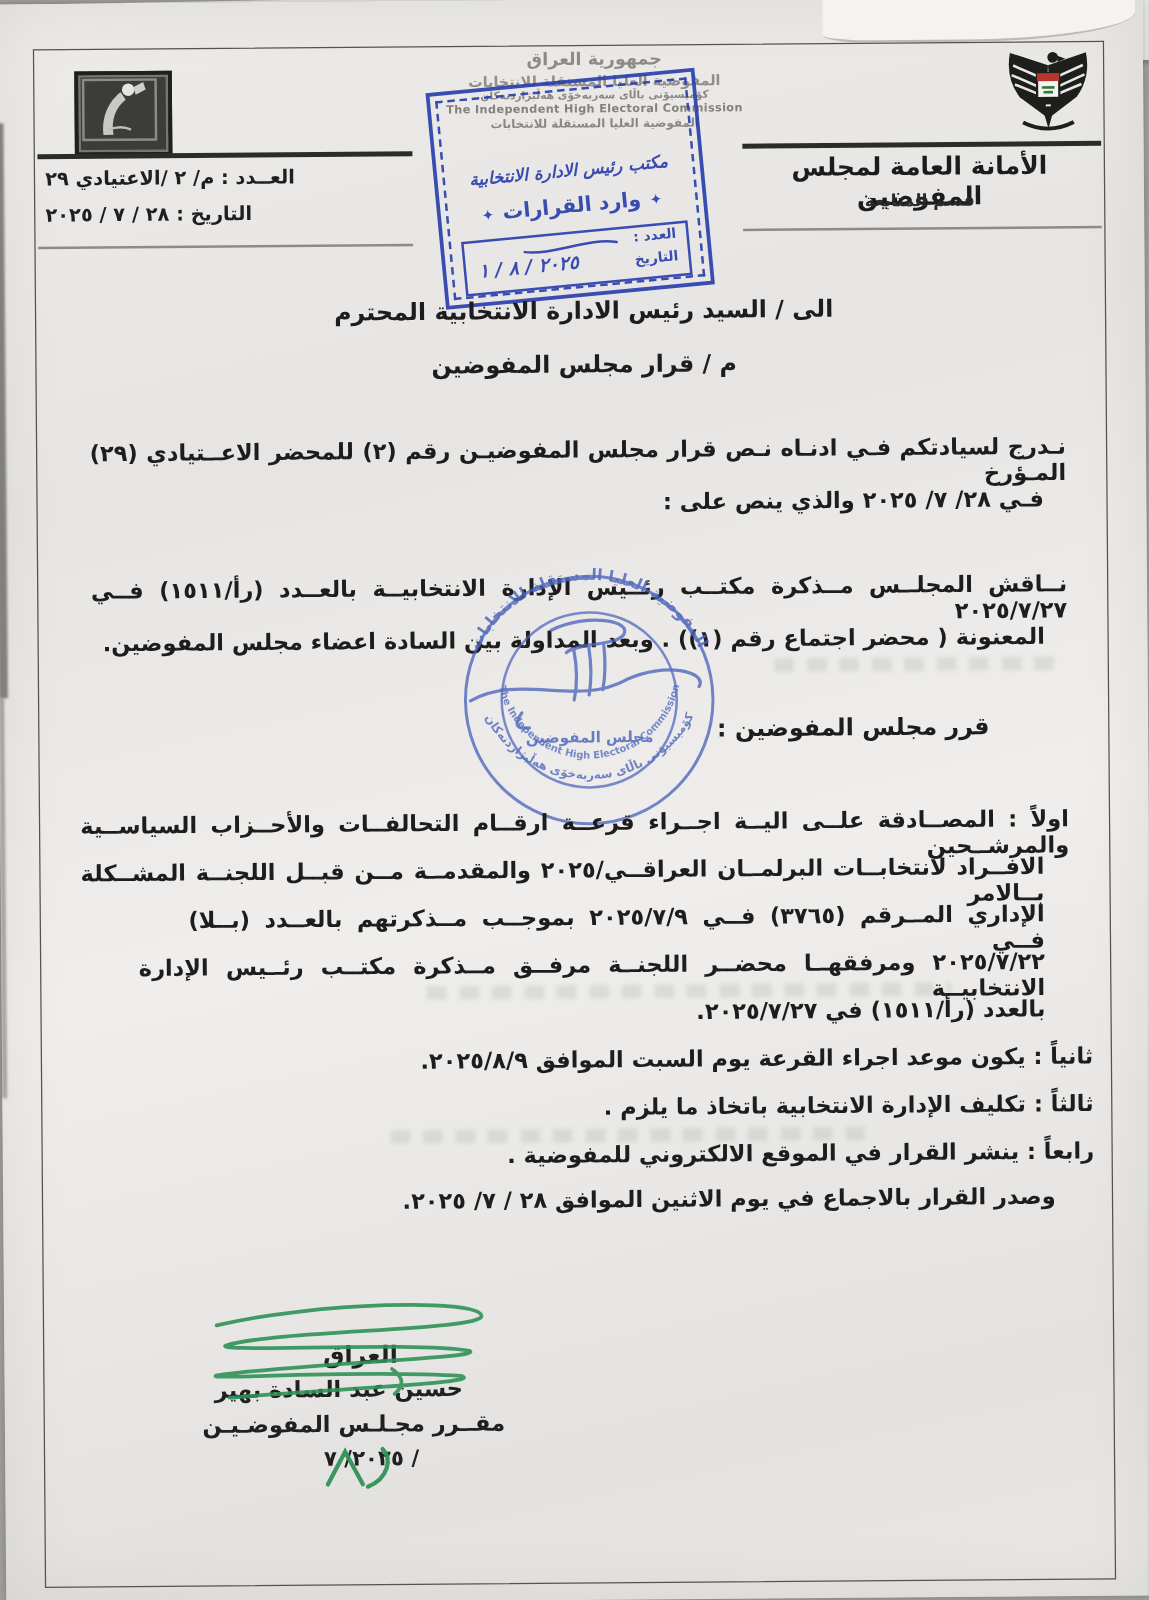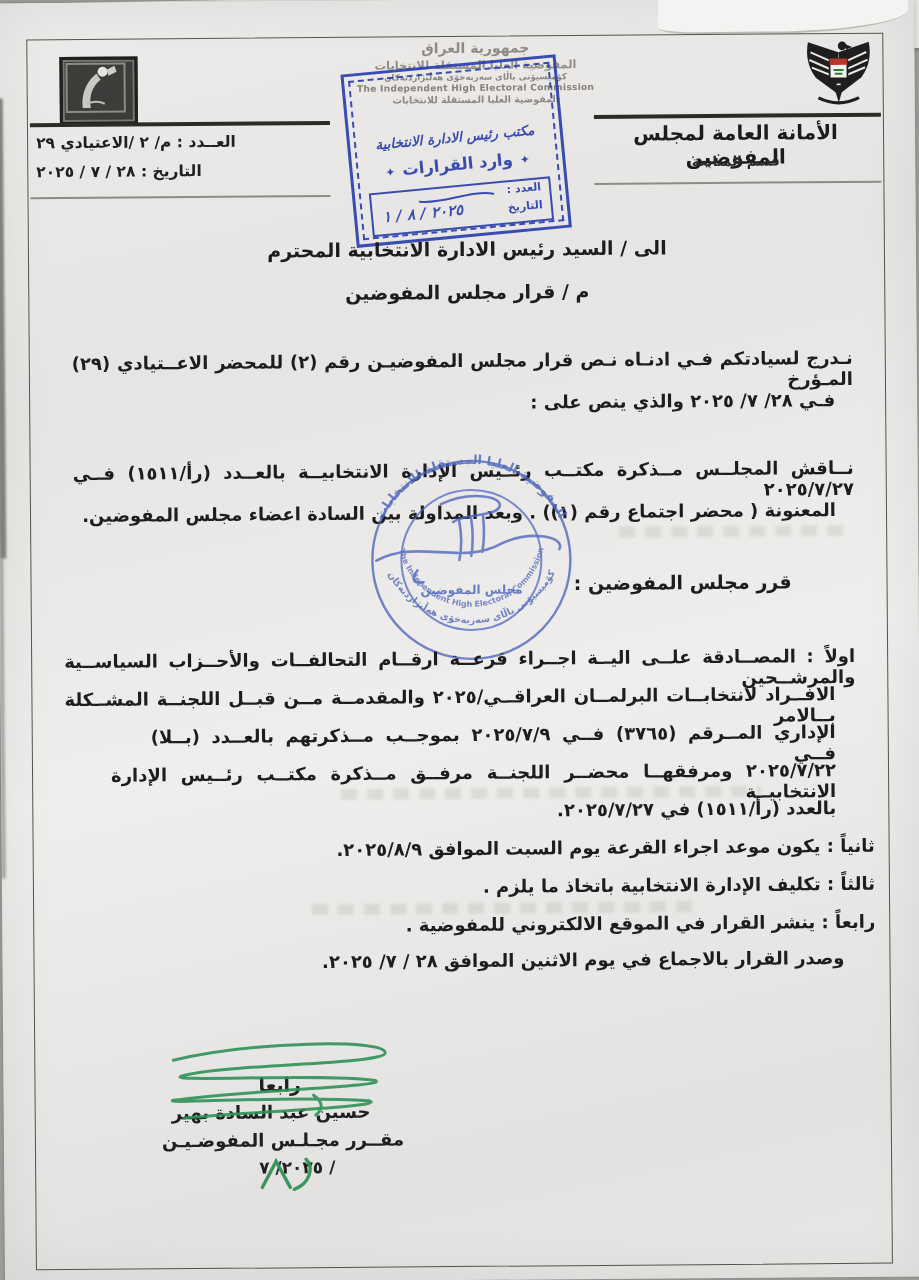--- a/index.html
+++ b/index.html
@@ -219,21 +219,21 @@
     <div class="line just" style="left:64px;right:84px;top:686px;">الافــراد لانتخابــات البرلمــان العراقــي/٢٠٢٥ والمقدمــة مــن قبــل اللجنــة المشــكلة بــالامر</div>
     <div class="line just" style="left:150px;right:84px;top:724px;">الإداري المــرقم (٣٧٦٥) فــي ٢٠٢٥/٧/٩ بموجــب مــذكرتهم بالعــدد (بــلا) فــي</div>
     <div class="line just" style="left:110px;right:84px;top:762px;">٢٠٢٥/٧/٢٢ ومرفقهــا محضــر اللجنــة مرفــق مــذكرة مكتــب رئــيس الإدارة الانتخابيــة</div>
     <div class="line" style="right:84px;top:800px;">بالعدد (رأ/١٥١١) في ٢٠٢٥/٧/٢٧.</div>
 
     <div class="line" style="right:46px;top:838px;">ثانياً : يكون موعد اجراء القرعة يوم السبت الموافق ٢٠٢٥/٨/٩.</div>
     <div class="line" style="right:46px;top:876px;">ثالثاً : تكليف الإدارة الانتخابية باتخاذ ما يلزم .</div>
     <div class="line" style="right:46px;top:914px;">رابعاً : ينشر القرار في الموقع الالكتروني للمفوضية .</div>
     <div class="line" style="right:77px;top:950px;">وصدر القرار بالاجماع في يوم الاثنين الموافق ٢٨ / ٧/ ٢٠٢٥.</div>
 
-    <div class="sig-line" style="left:255px;top:1072px;font-size:19px;">رابعا</div>
+    <div class="sig-line" style="left:255px;top:1072px;font-size:19px;">العراق</div>
     <div class="sig-line" style="left:168px;top:1100px;font-size:18px;">حسين عبد السادة بهير</div>
     <div class="sig-line" style="left:158px;top:1128px;font-size:18px;">مقــرر مجـلـس المفوضـيـن</div>
     <div class="sig-line" style="left:255px;top:1156px;font-size:17px;direction:ltr;">٢٠٢٥/ ٧ /</div>
 
     <div class="sig-scrawl">
       <svg width="310" height="170" viewBox="0 0 310 170">
         <g stroke="#2f9257" stroke-width="3" fill="none" stroke-linecap="round" opacity=".9">
           <path d="M40 22 C120 4 250 2 252 16 C254 28 90 26 48 38 C30 44 200 36 242 44"></path>
           <path d="M242 44 C255 50 120 52 40 62 C25 66 150 58 235 64"></path>
           <path d="M235 64 C258 70 120 74 50 80"></path>

